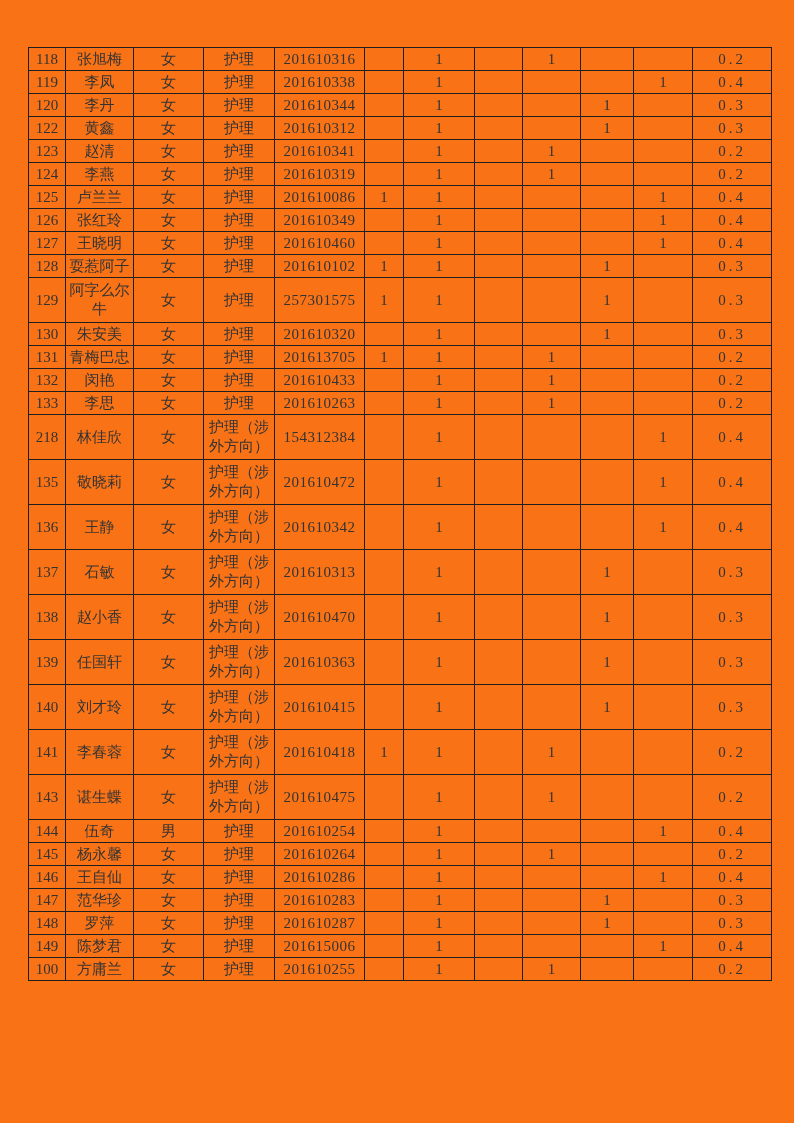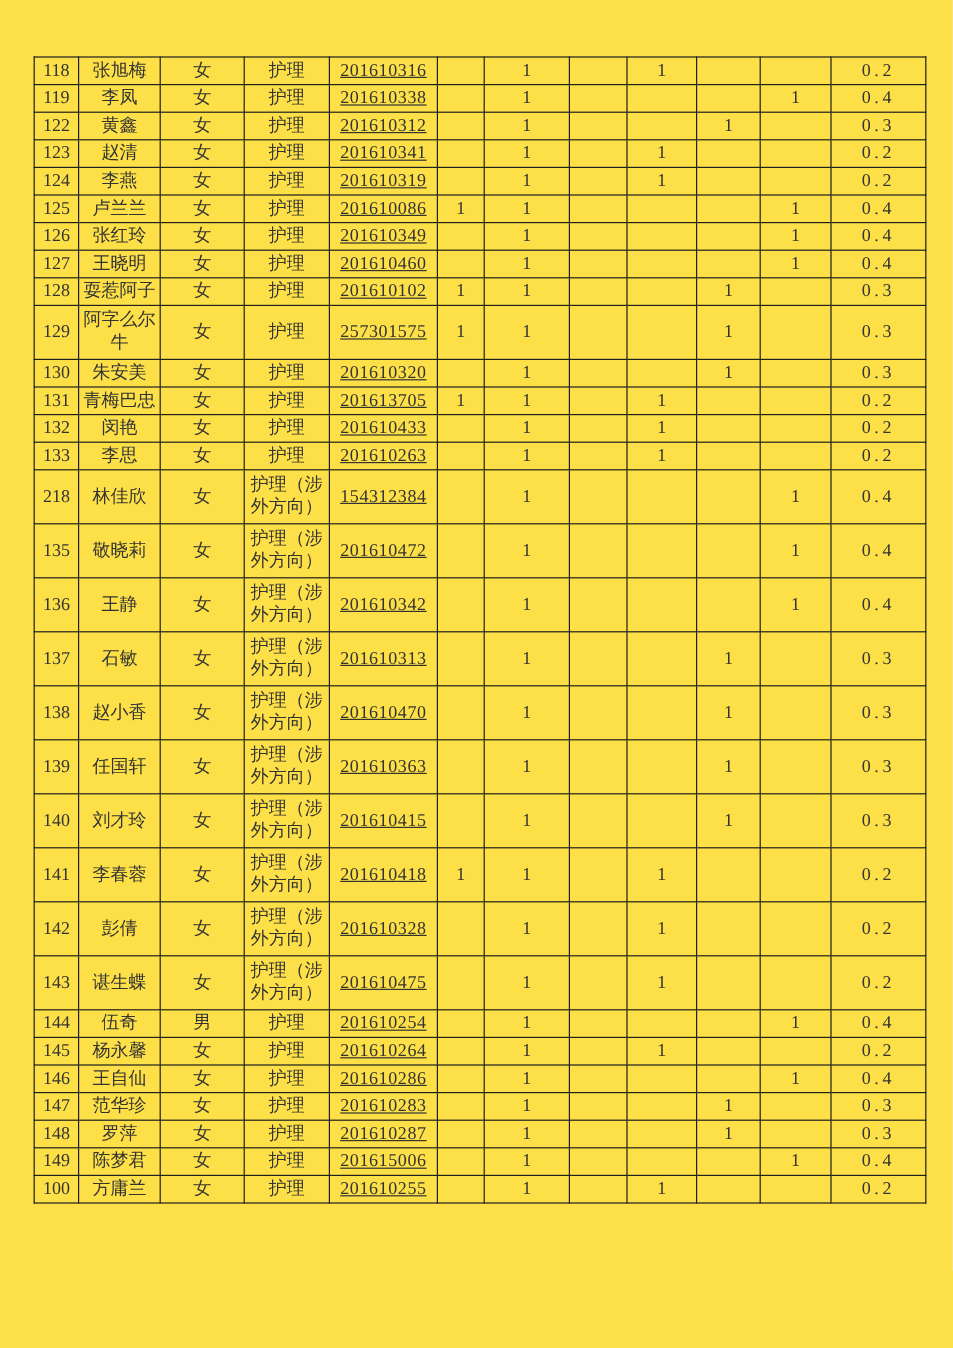--- a/index.html
+++ b/index.html
@@ -5,21 +5,21 @@
   html, body {
     margin: 0;
     padding: 0;
     background: #e8e8e8;
   }
   .page {
     position: relative;
     width: 794px;
     height: 1123px;
     margin: 0 auto;
-    background: #fde047;
+    background: #f97316;
     font-family: "Liberation Serif", "DejaVu Serif", serif;
     color: #333333;
     overflow: hidden;
   }
   table.roster {
     position: absolute;
     left: 28px;
     top: 47px;
     width: 743px;
     border-collapse: collapse;
@@ -31,21 +31,21 @@
     vertical-align: middle;
     font-size: 15px;
     line-height: 19px;
     padding: 1px 2px;
     overflow: hidden;
     word-break: break-all;
   }
   table.roster tr { height: 23px; }
   table.roster tr.tall { height: 45px; margin-top: 44px; }
   td.cell-score { letter-spacing: 3px; }
-  td.cell-student-id { letter-spacing: 0.5px; text-decoration: underline; }
+  td.cell-student-id { letter-spacing: 0.5px; }
 </style>
 </head>
 <body>
 
 <div class="page">
   <table class="roster">
     <colgroup>
       <col style="width:37px">
       <col style="width:68px">
       <col style="width:70px">
@@ -82,20 +82,34 @@
           <td class="cell-student-id">201610338</td>
           <td class="cell-col1"></td>
           <td class="cell-col2">1</td>
           <td class="cell-col3"></td>
           <td class="cell-col4"></td>
           <td class="cell-col5"></td>
           <td class="cell-col6">1</td>
           <td class="cell-score">0.4</td>
         </tr>
         <tr>
+          <td class="cell-no">120</td>
+          <td class="cell-name">李丹</td>
+          <td class="cell-gender">女</td>
+          <td class="cell-major">护理</td>
+          <td class="cell-student-id">201610344</td>
+          <td class="cell-col1"></td>
+          <td class="cell-col2">1</td>
+          <td class="cell-col3"></td>
+          <td class="cell-col4"></td>
+          <td class="cell-col5">1</td>
+          <td class="cell-col6"></td>
+          <td class="cell-score">0.3</td>
+        </tr>
+        <tr>
           <td class="cell-no">122</td>
           <td class="cell-name">黄鑫</td>
           <td class="cell-gender">女</td>
           <td class="cell-major">护理</td>
           <td class="cell-student-id">201610312</td>
           <td class="cell-col1"></td>
           <td class="cell-col2">1</td>
           <td class="cell-col3"></td>
           <td class="cell-col4"></td>
           <td class="cell-col5">1</td>
@@ -354,34 +368,20 @@
           <td class="cell-col6"></td>
           <td class="cell-score">0.3</td>
         </tr>
         <tr class="tall">
           <td class="cell-no">141</td>
           <td class="cell-name">李春蓉</td>
           <td class="cell-gender">女</td>
           <td class="cell-major">护理（涉外方向）</td>
           <td class="cell-student-id">201610418</td>
           <td class="cell-col1">1</td>
-          <td class="cell-col2">1</td>
-          <td class="cell-col3"></td>
-          <td class="cell-col4">1</td>
-          <td class="cell-col5"></td>
-          <td class="cell-col6"></td>
-          <td class="cell-score">0.2</td>
-        </tr>
-        <tr class="tall">
-          <td class="cell-no">142</td>
-          <td class="cell-name">彭倩</td>
-          <td class="cell-gender">女</td>
-          <td class="cell-major">护理（涉外方向）</td>
-          <td class="cell-student-id">201610328</td>
-          <td class="cell-col1"></td>
           <td class="cell-col2">1</td>
           <td class="cell-col3"></td>
           <td class="cell-col4">1</td>
           <td class="cell-col5"></td>
           <td class="cell-col6"></td>
           <td class="cell-score">0.2</td>
         </tr>
         <tr class="tall">
           <td class="cell-no">143</td>
           <td class="cell-name">谌生蝶</td>

